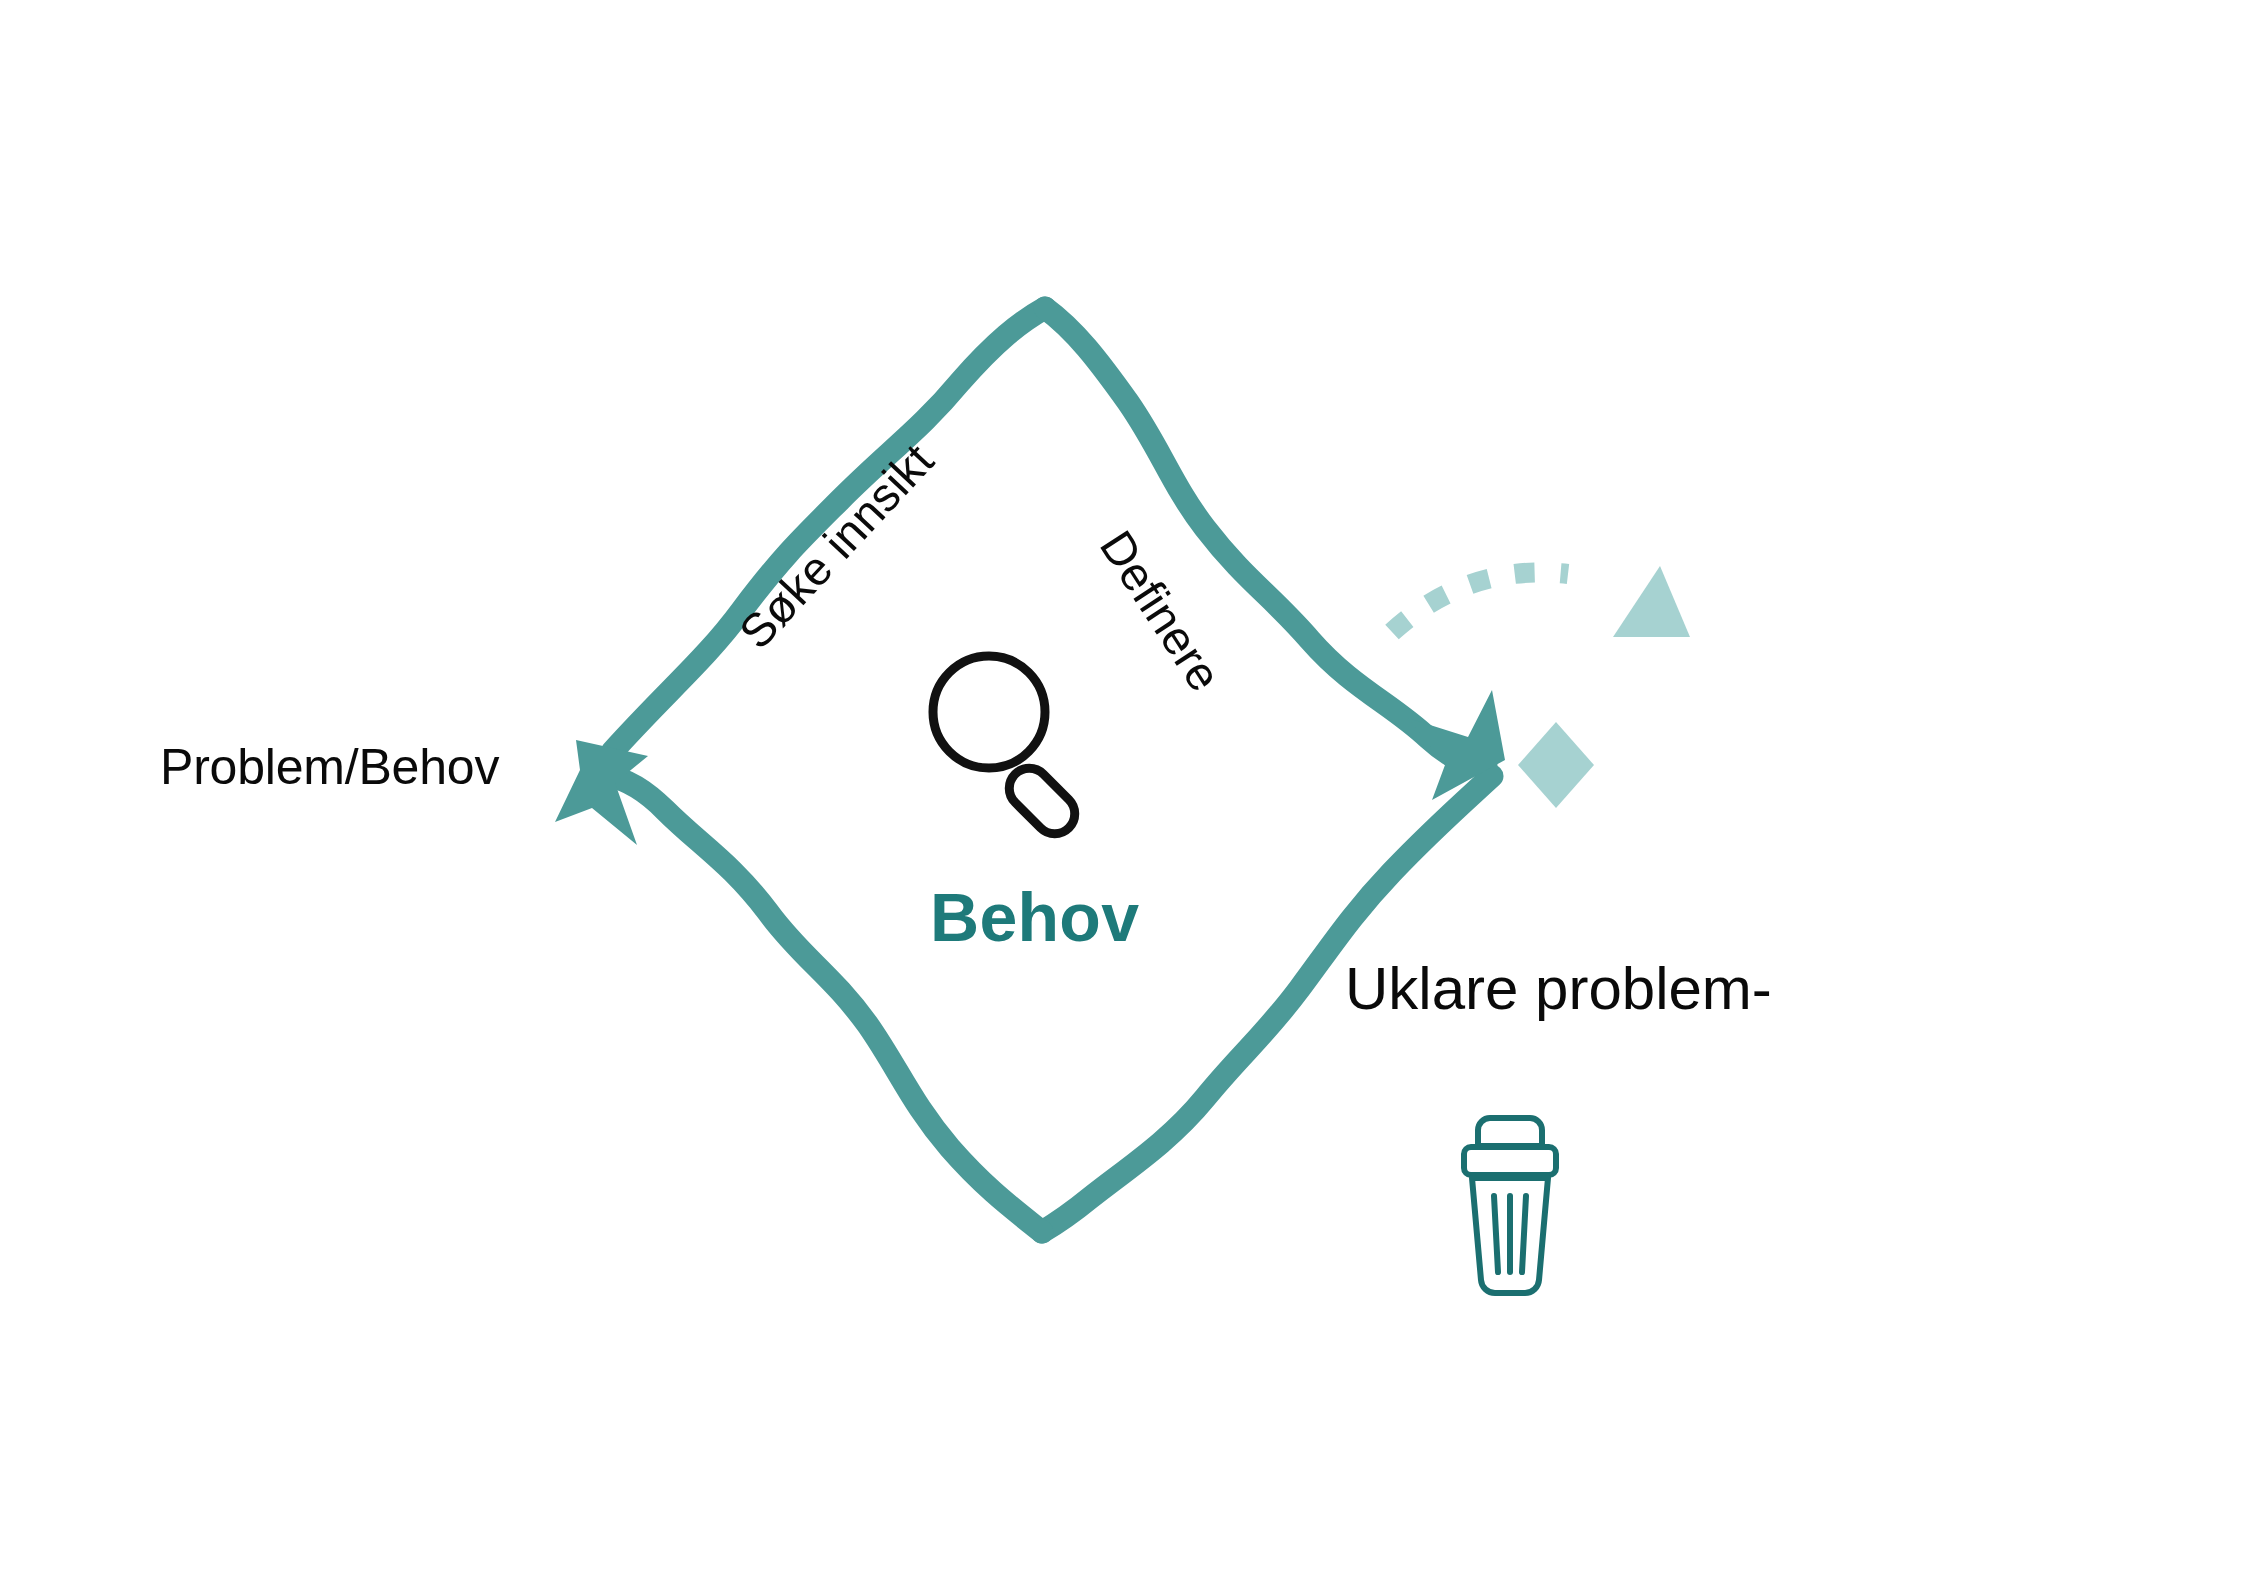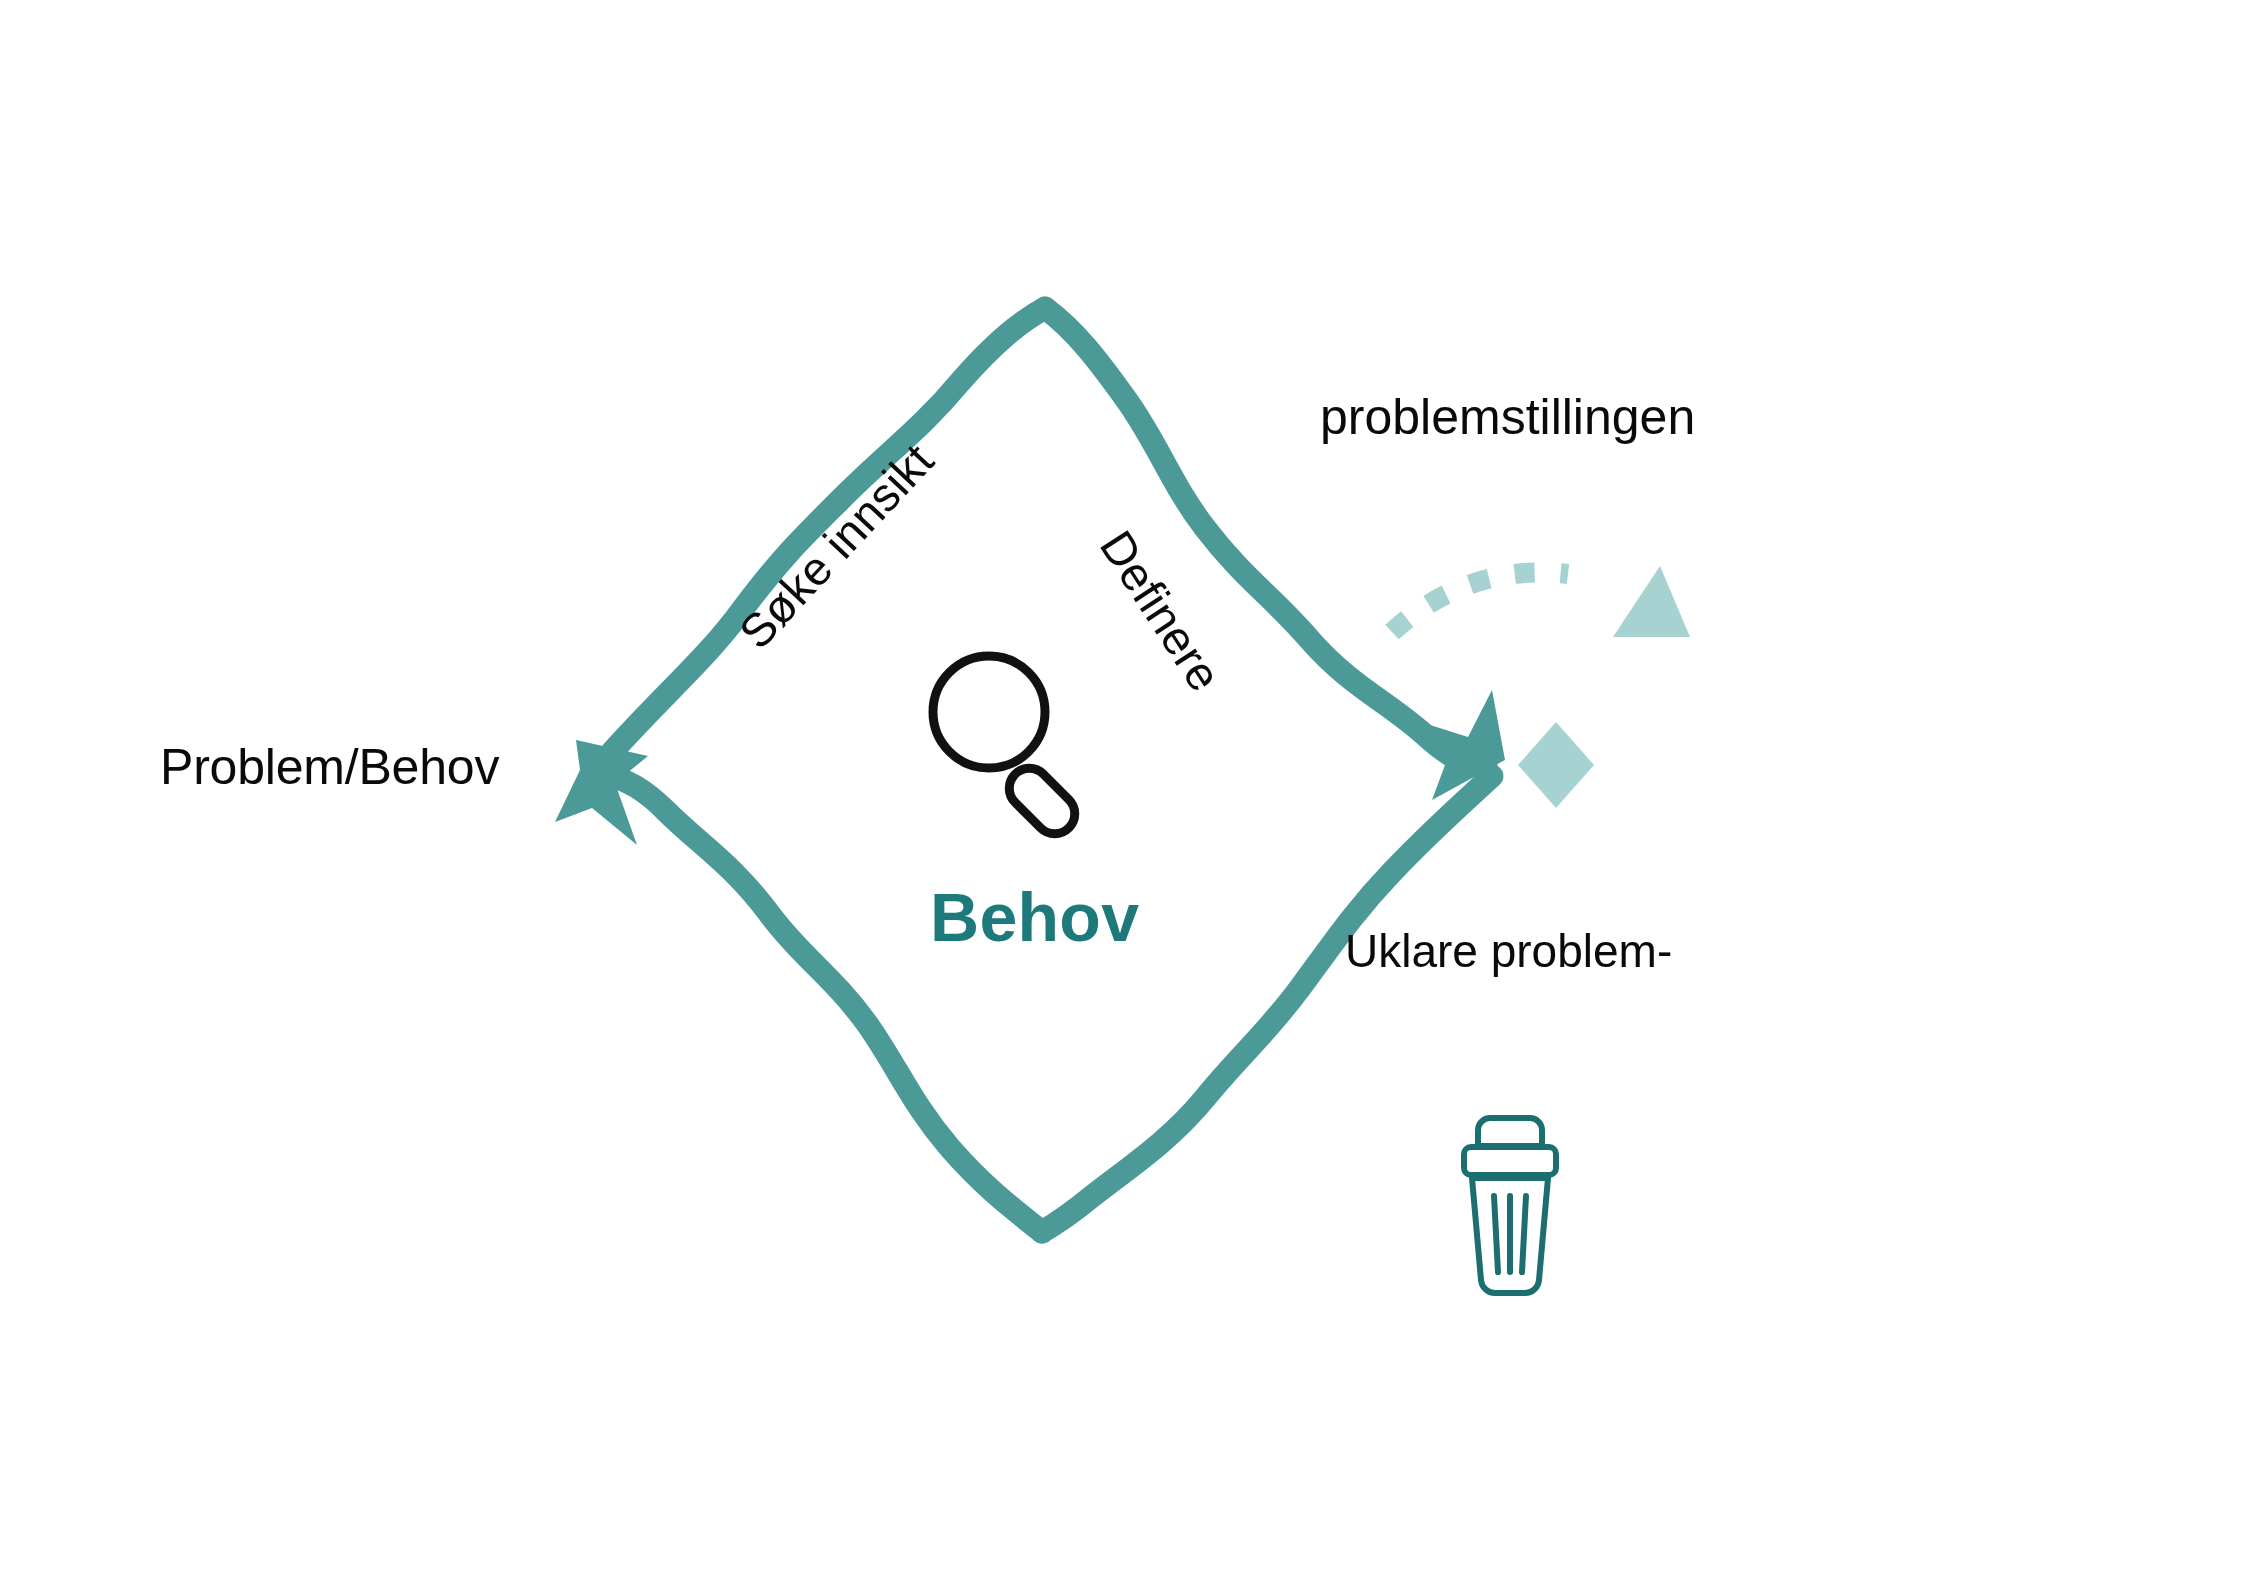--- a/index.html
+++ b/index.html
@@ -59,22 +59,22 @@
     letter-spacing: 0.3px;
   }
   #note-definere {
     left: 1320px;
     top: 385px;
     font-size: 50px;
   }
   #note-definere .line2 { display: block; }
   #note-forkastes {
     left: 1345px;
-    top: 922px;
-    font-size: 46px;
+    top: 950px;
+    font-size: 60px;
     text-align: center;
   }
   #note-forkastes .line2 { display: block; }
 </style>
 </head>
 <body>
 
 <svg id="canvas" viewBox="0 0 2245 1587" xmlns="http://www.w3.org/2000/svg">
 
   <g>
@@ -153,18 +153,17 @@
 
 <div class="label" id="label-problem-behov">Problem/Behov</div>
 
 <div class="label" id="label-soke-innsikt">Søke innsikt</div>
 
 <div class="label" id="label-definere">Definere</div>
 
 <div class="label" id="label-behov">Behov</div>
 
 <div class="label" id="note-definere">
-  <span class="line2">problemstillingen</span>
 </div>
 
 <div class="label" id="note-forkastes">
   <span class="line1">Uklare problem-</span>
 </div>
 
 </body></html>

